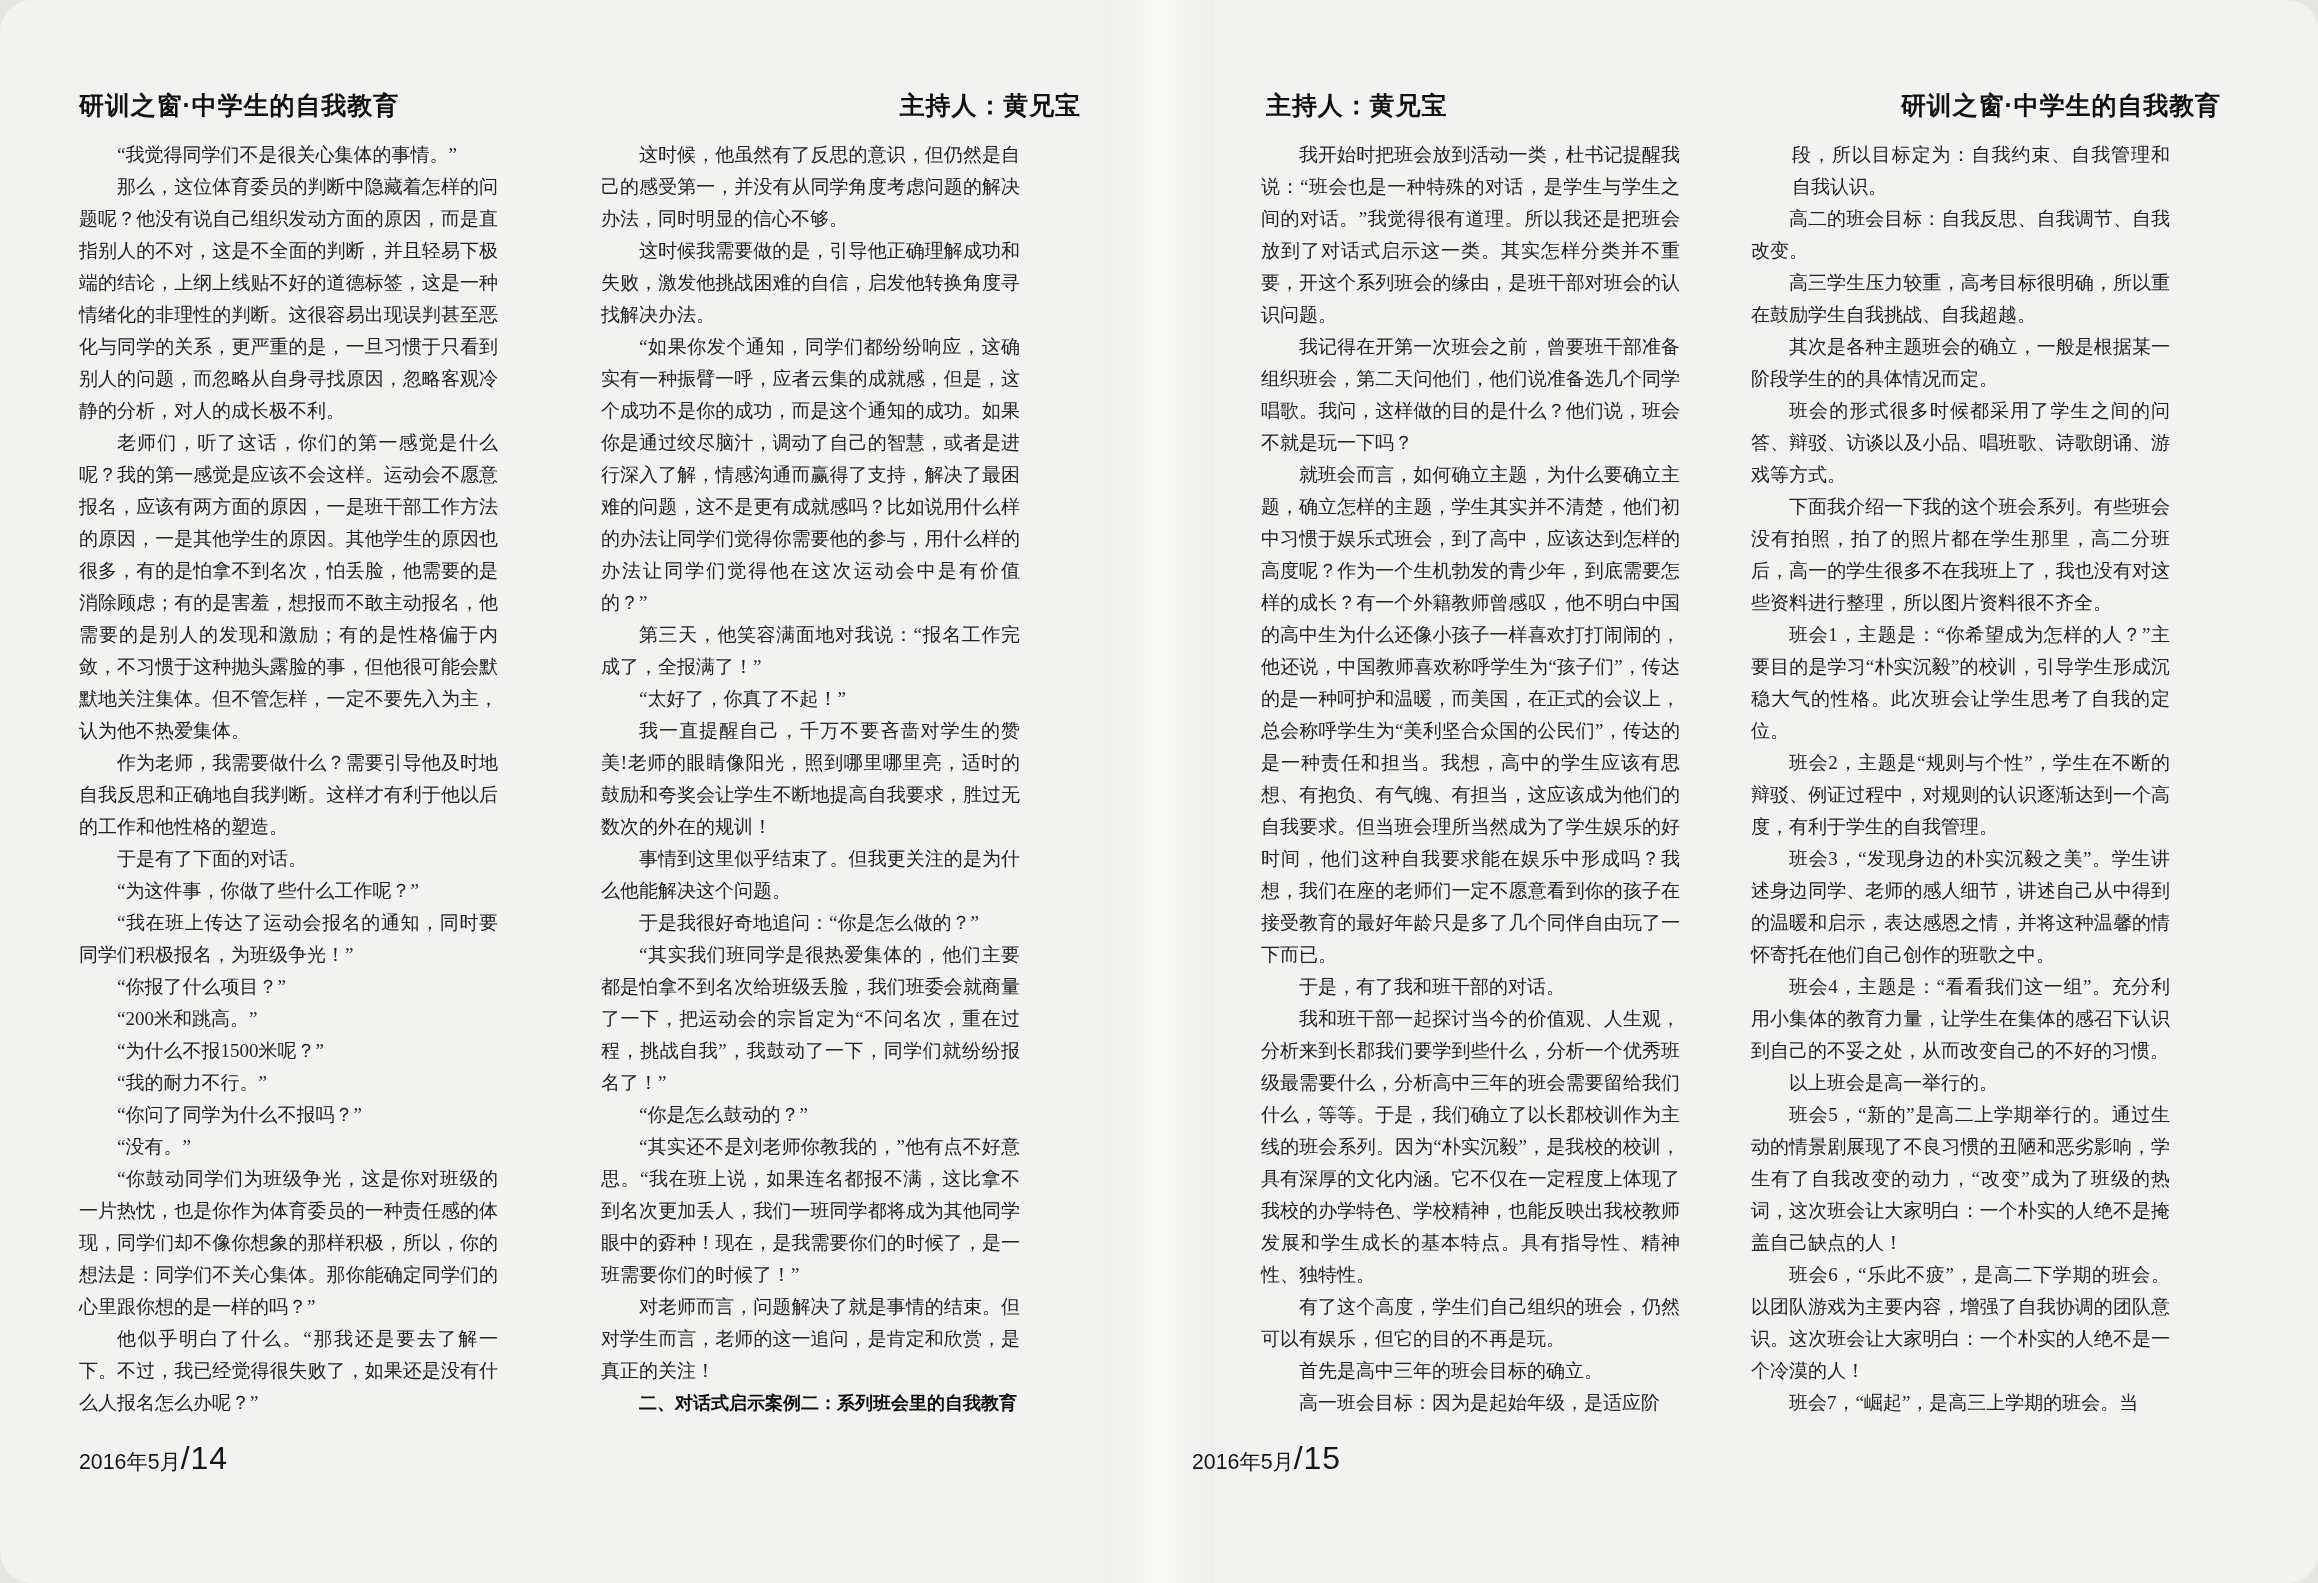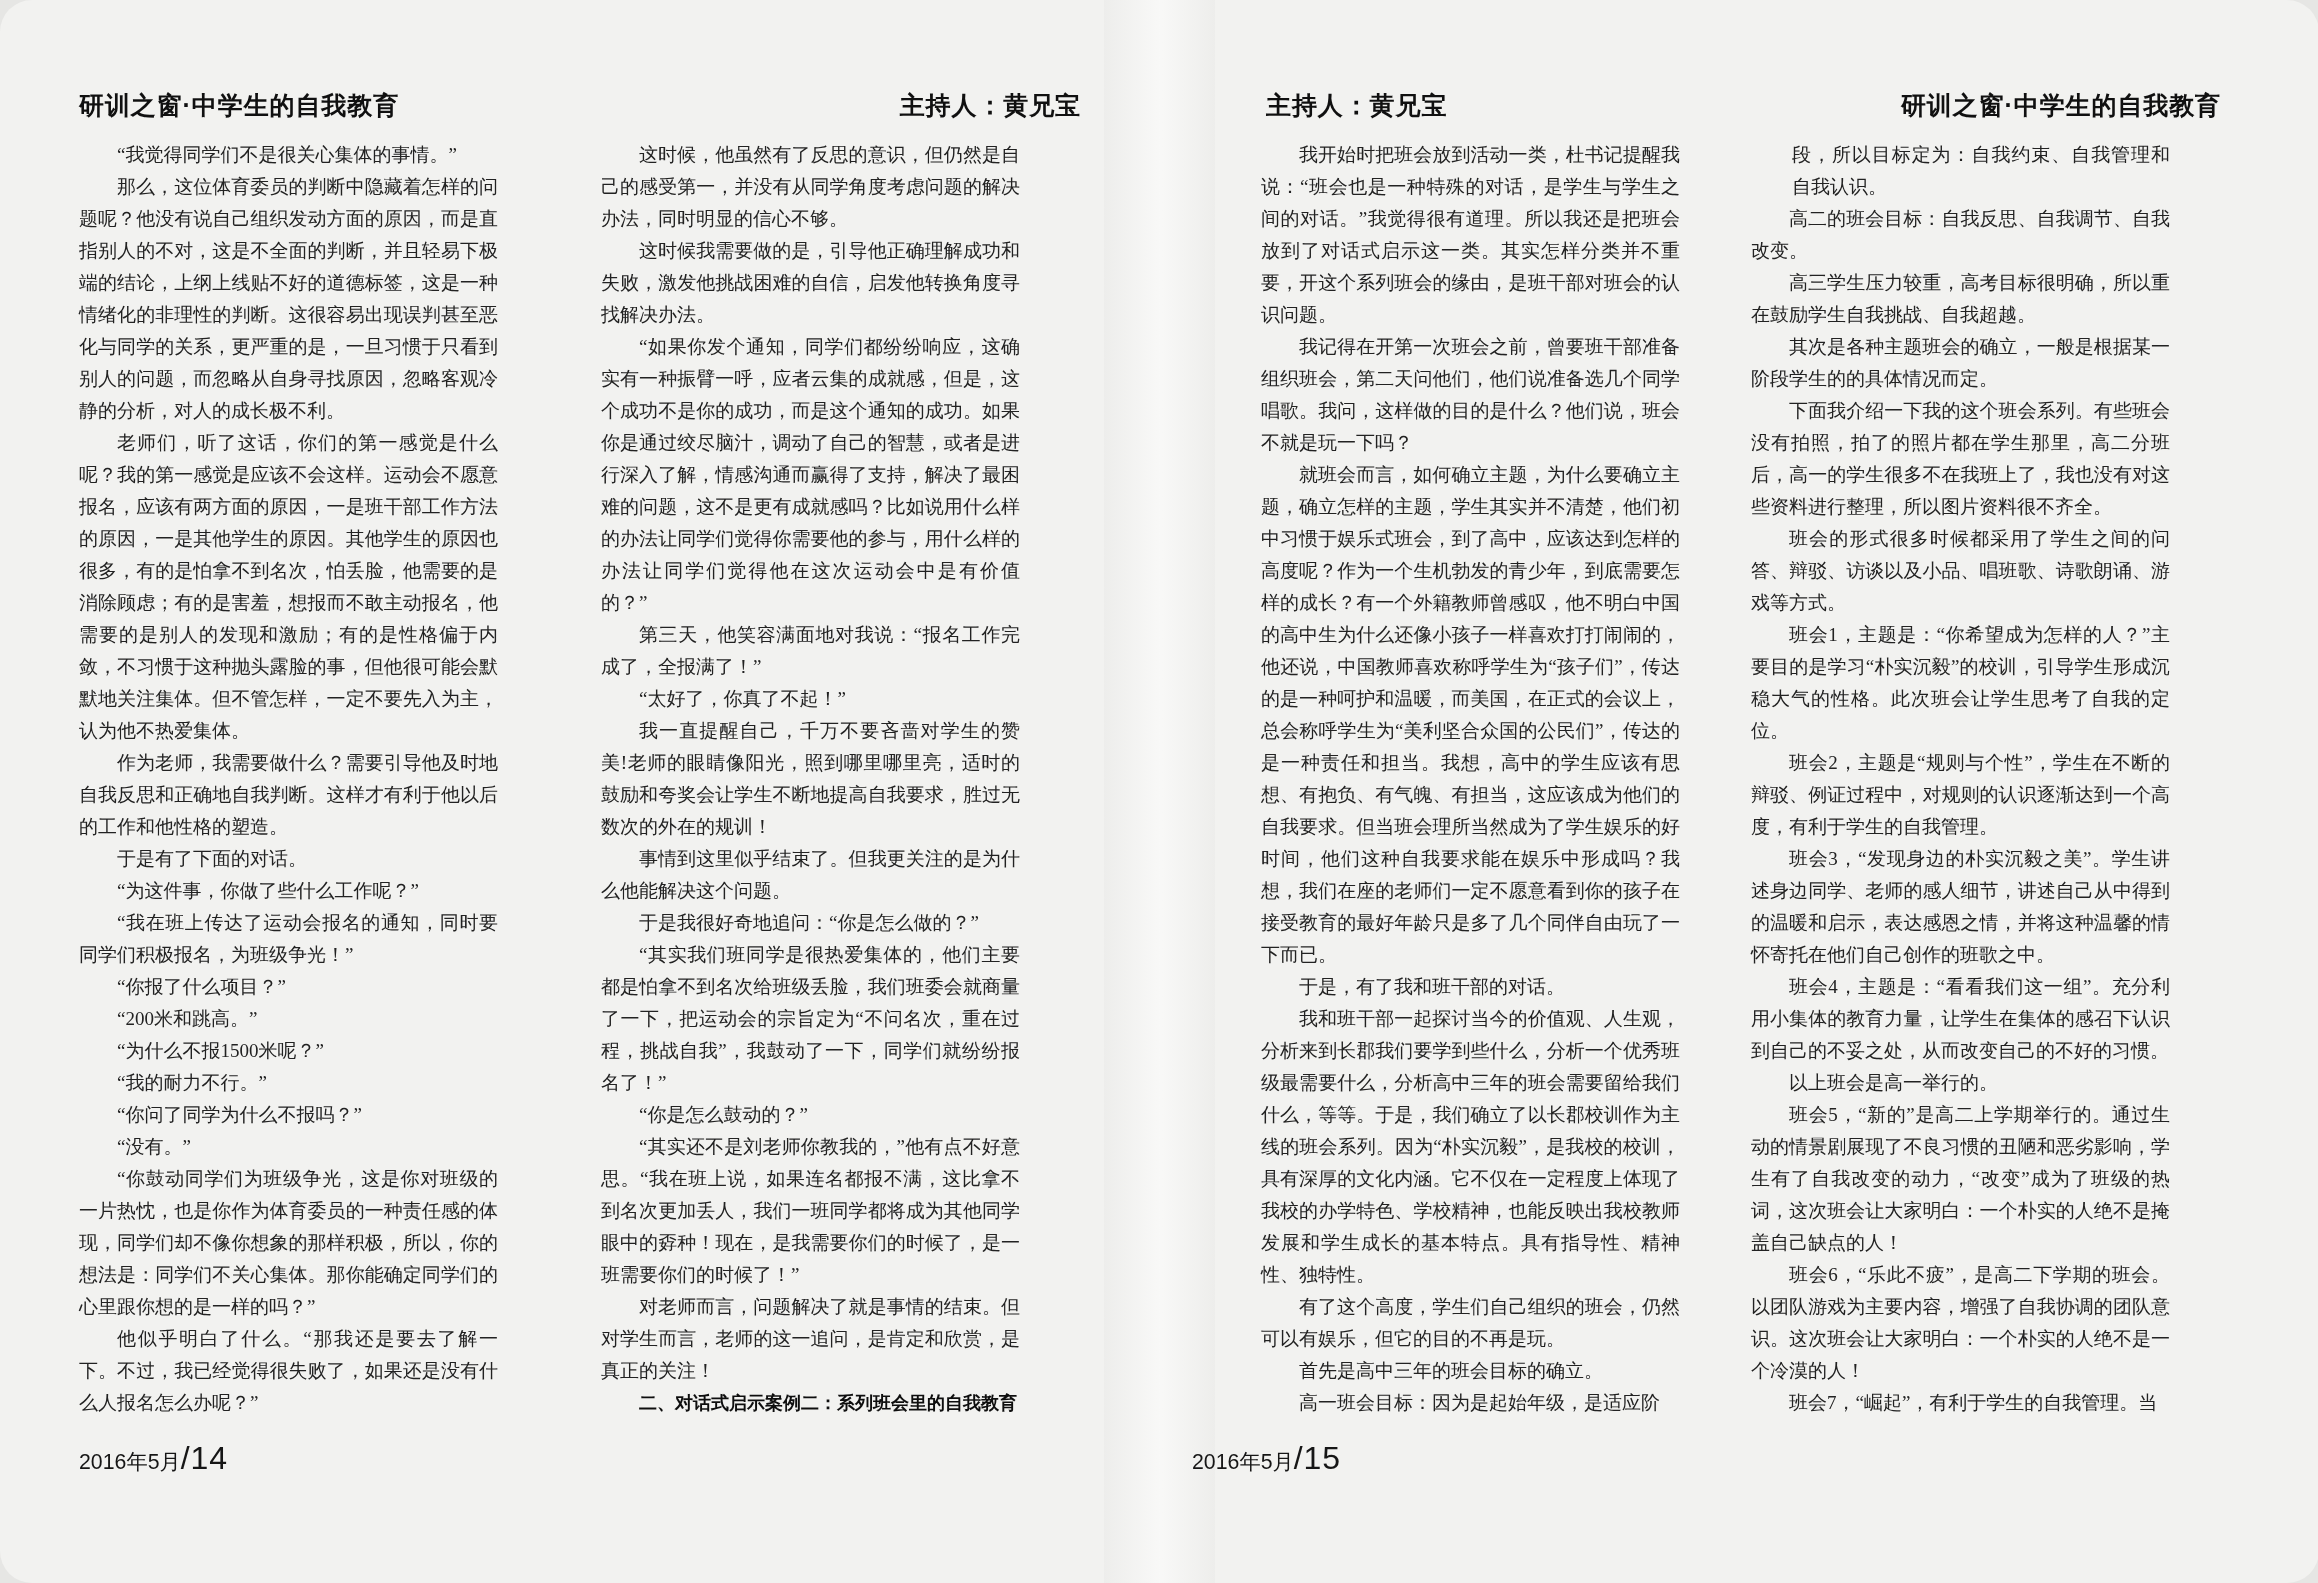--- a/index.html
+++ b/index.html
@@ -113,29 +113,29 @@
       <p>我和班干部一起探讨当今的价值观、人生观，分析来到长郡我们要学到些什么，分析一个优秀班级最需要什么，分析高中三年的班会需要留给我们什么，等等。于是，我们确立了以长郡校训作为主线的班会系列。因为“朴实沉毅”，是我校的校训，具有深厚的文化内涵。它不仅在一定程度上体现了我校的办学特色、学校精神，也能反映出我校教师发展和学生成长的基本特点。具有指导性、精神性、独特性。</p>
       <p>有了这个高度，学生们自己组织的班会，仍然可以有娱乐，但它的目的不再是玩。</p>
       <p>首先是高中三年的班会目标的确立。</p>
       <p>高一班会目标：因为是起始年级，是适应阶</p>
     </div>
   <div class="column col-r2">
       <p class="noindent">段，所以目标定为：自我约束、自我管理和自我认识。</p>
       <p>高二的班会目标：自我反思、自我调节、自我改变。</p>
       <p>高三学生压力较重，高考目标很明确，所以重在鼓励学生自我挑战、自我超越。</p>
       <p>其次是各种主题班会的确立，一般是根据某一阶段学生的的具体情况而定。</p>
+      <p>班会的形式很多时候都采用了学生之间的问答、辩驳、访谈以及小品、唱班歌、诗歌朗诵、游戏等方式。</p>
       <p>下面我介绍一下我的这个班会系列。有些班会没有拍照，拍了的照片都在学生那里，高二分班后，高一的学生很多不在我班上了，我也没有对这些资料进行整理，所以图片资料很不齐全。</p>
-      <p>班会的形式很多时候都采用了学生之间的问答、辩驳、访谈以及小品、唱班歌、诗歌朗诵、游戏等方式。</p>
       <p>班会1，主题是：“你希望成为怎样的人？”主要目的是学习“朴实沉毅”的校训，引导学生形成沉稳大气的性格。此次班会让学生思考了自我的定位。</p>
       <p>班会2，主题是“规则与个性”，学生在不断的辩驳、例证过程中，对规则的认识逐渐达到一个高度，有利于学生的自我管理。</p>
       <p>班会3，“发现身边的朴实沉毅之美”。学生讲述身边同学、老师的感人细节，讲述自己从中得到的温暖和启示，表达感恩之情，并将这种温馨的情怀寄托在他们自己创作的班歌之中。</p>
       <p>班会4，主题是：“看看我们这一组”。充分利用小集体的教育力量，让学生在集体的感召下认识到自己的不妥之处，从而改变自己的不好的习惯。</p>
       <p>以上班会是高一举行的。</p>
       <p>班会5，“新的”是高二上学期举行的。通过生动的情景剧展现了不良习惯的丑陋和恶劣影响，学生有了自我改变的动力，“改变”成为了班级的热词，这次班会让大家明白：一个朴实的人绝不是掩盖自己缺点的人！</p>
       <p>班会6，“乐此不疲”，是高二下学期的班会。以团队游戏为主要内容，增强了自我协调的团队意识。这次班会让大家明白：一个朴实的人绝不是一个冷漠的人！</p>
-      <p>班会7，“崛起”，有利于学生的自我管理。当</p>
+      <p>班会7，“崛起”，是高三上学期的班会。当</p>
     </div>
   <div class="page-footer right-page">
     <span class="footer-date">2016年5月</span><span class="footer-page">/15</span>
   </div>
 
 </div>
 
 
 </body></html>

